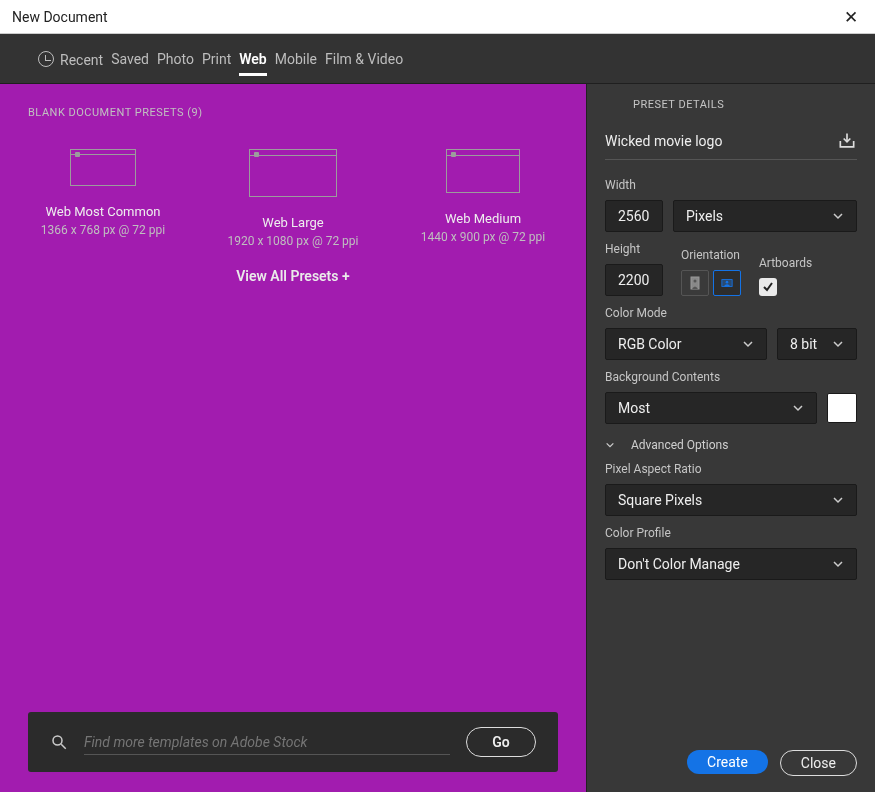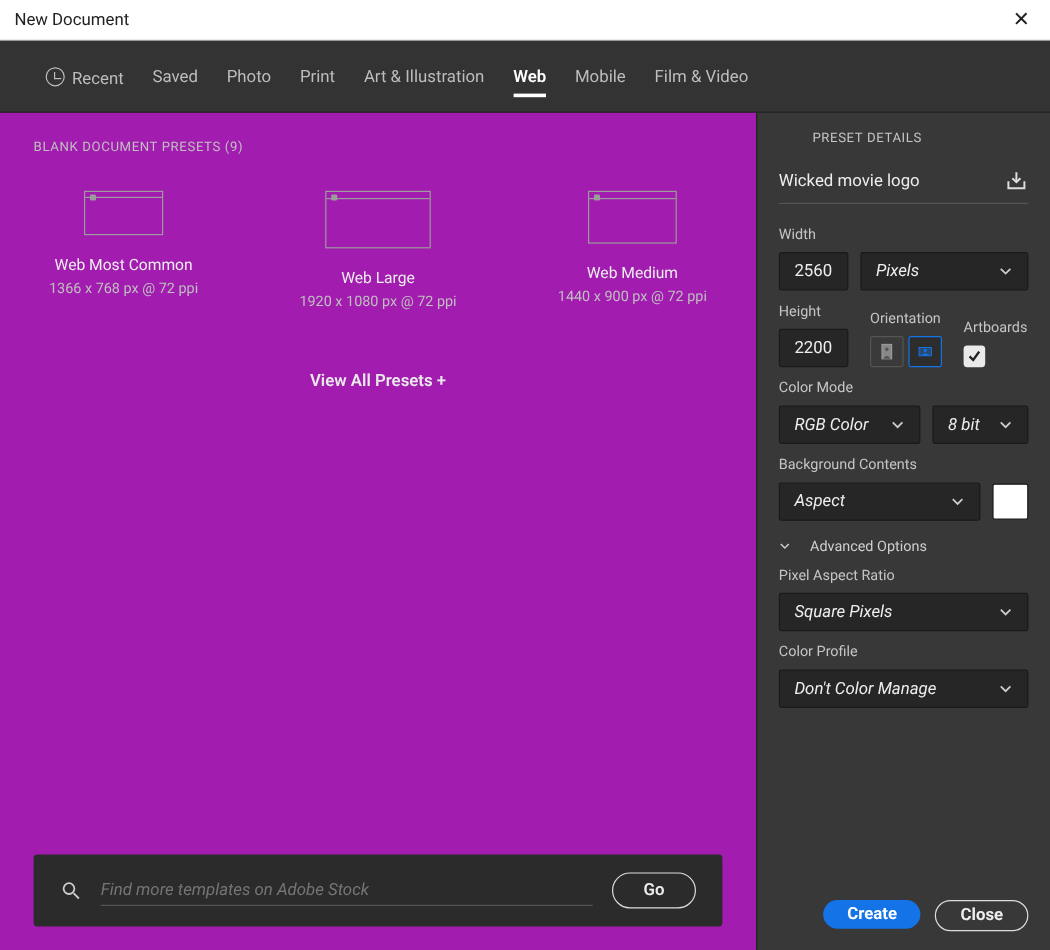--- a/index.html
+++ b/index.html
@@ -2,67 +2,67 @@
 <html><head>
 <meta charset="utf-8">
 <style>
   * { box-sizing: border-box; margin: 0; padding: 0; font-family: -apple-system, "Segoe UI", Roboto, Arial, sans-serif; }
   body { background: #fff; width: 875px; height: 792px; overflow: hidden; }
   .window { width: 875px; height: 792px; display: flex; flex-direction: column; }
   .titlebar { background: #fff; height: 34px; display: flex; align-items: center; justify-content: space-between; padding: 0 12px; border-bottom: 1px solid #ccc; color: #222; font-size: 14px; }
   .close-x { font-size: 17px; color: #222; cursor: default; width: 24px; height: 24px; display:flex; align-items:center; justify-content:center;}
   .app { flex: 1; display: flex; flex-direction: column; background: #333333; color: #ddd; }
   
-  .tabs { height: 60px; display: flex; align-items: center; gap: 24px; padding: 0 38px; border-bottom: 1px solid #1f1f1f; background:#333; }
+  .tabs { height: 50px; display: flex; align-items: center; gap: 8px; padding: 0 38px; border-bottom: 1px solid #1f1f1f; background:#333; }
   .tab { font-size: 14px; color: #bdbdbd; position: relative; padding: 14px 0; }
   .tab.active { color: #fff; font-weight: 600; }
   .tab.active::after { content:""; position:absolute; left:0; right:0; bottom:5px; height:3px; background:#fff; }
   .recent-icon { display:inline-flex; width:16px; height:16px; border:1.5px solid #bdbdbd; border-radius:50%; align-items:center; justify-content:center; margin-right:6px; position:relative; top:2px;}
   .recent-icon::after { content:""; position:absolute; width:5px; height:5px; border-left:1.5px solid #bdbdbd; border-bottom:1.5px solid #bdbdbd; top:3px; left:6px; }
   
   .main { flex:1; display:flex; }
   .left { flex: 1; background:#a21caf; padding: 22px 28px 20px 28px; display:flex; flex-direction:column; justify-content:space-between;}
   .right { width: 300px; background:#383838; border-left:1px solid #222; padding:14px 18px 16px 18px; display:flex; flex-direction:column; gap:10px; font-size:12px; color:#cfcfcf;}
   
   .presets-header { font-size:11px; letter-spacing:0.5px; color:#c0c0c0; margin-bottom:30px;}
-  .presets-row { display:flex; gap:62px; margin-bottom:52px; }
+  .presets-row { display:flex; gap:40px; margin-bottom:20px; }
   .preset { width:150px; text-align:center; }
   .preset-tile { margin:0 auto 18px; border:1px solid #9c9c9c; background:transparent; position:relative; }
   .preset-tile .bar { position:absolute; top:0; left:0; right:0; height:14%; border-bottom:1px solid #9c9c9c; }
   .preset-tile .dot { position:absolute; top:2px; left:4px; width:5px; height:5px; background:#9c9c9c; border-radius:1px;}
   .preset-name { font-size:13px; color:#eee; margin-bottom:4px;}
   .preset-dims { font-size:12px; color:#bfbfbf;}
   .view-all { text-align:center; font-size:14px; color:#eaeaea; font-weight:600;}
   
   .search-bar { background:#2b2b2b; height:60px; display:flex; align-items:center; padding:0 22px; gap:16px; border-radius:3px;}
   .search-icon { width:18px; height:18px; }
   .search-input { flex:1; background:transparent; border:none; border-bottom:1px solid #555; color:#bbb; font-size:14px; font-style:italic; padding:4px 0; outline:none;}
   .go-btn { width:70px; height:30px; border:1.5px solid #ddd; border-radius:16px; color:#eee; background:transparent; font-size:14px; display:flex; align-items:center; justify-content:center; font-weight:600;}
   
   .section-title { font-size:11px; letter-spacing:0.5px; color:#c5c5c5; margin-bottom:6px;padding-left:28px;}
   .name-row { display:flex; align-items:center; justify-content:space-between; border-bottom:1px solid #555; padding:4px 0 8px 0; margin-bottom:8px;}
   .doc-name { font-size:14px; color:#eee; flex:1;}
   .save-icon { width:20px; height:20px; }
   .label { font-size:12px; color:#c5c5c5; margin-bottom:4px;}
   .row { display:flex; gap:10px; align-items:center;}
   .num-input { background:#262626; border:1px solid #1a1a1a; color:#eee; font-size:14px; padding:7px 12px; width:58px; text-align:left; border-radius:2px;}
-  .select { background:#262626; border:1px solid #1a1a1a; color:#eee; font-size:14px; padding:7px 12px; flex:1; display:flex; align-items:center; justify-content:space-between; border-radius:2px;font-style:italic;}
+  .select { background:#262626; border:1px solid #1a1a1a; color:#eee; font-size:14px; padding:7px 12px; flex:1; display:flex; align-items:center; justify-content:space-between; border-radius:2px;}
   .chev { width:12px;}
   .field-block { display:flex; flex-direction:column; gap:4px;}
   .cols { display:flex; gap:18px; align-items:flex-end;}
   .orient-row { display:flex; gap:4px;}
   .orient-btn { width:28px; height:26px; background:#3a3a3a; border:1px solid #555; display:flex; align-items:center; justify-content:center; border-radius:2px;}
   .orient-btn.active { border:1px solid #1473e6; background:#2d2d2d;}
   .orient-glyph { width:12px; height:14px; }
   .checkbox { width:18px; height:18px; background:#eaeaea; border-radius:3px; display:flex; align-items:center; justify-content:center; }
   .check-mark { width:12px; height:12px; }
   .swatch { width:30px; height:30px; background:#fff; border:1px solid #1a1a1a; border-radius:2px;}
   .adv-row { display:flex; align-items:center; gap:16px; margin-top:4px;}
   .footer-buttons { margin-top:auto; display:flex; gap:12px; justify-content:flex-end; padding-top:14px;}
-  .btn { height:16px; border-radius:16px; font-size:14px; font-weight:700; display:flex; align-items:center; justify-content:center; padding:12px 20px;}
+  .btn { height:16px; border-radius:16px; font-size:14px; font-weight:400; display:flex; align-items:center; justify-content:center; padding:12px 20px;}
   .btn-primary { background:#1473e6; color:#fff; border:none;}
   .btn-secondary { background:transparent; border:1.5px solid #ddd; color:#eee;}
   svg { display:block;}
 </style>
 </head>
 <body>
 
 <div class="window">
 
   <div class="titlebar">
@@ -72,21 +72,20 @@
 
   <div class="app">
 
     <div class="tabs">
       <div class="tab">
         <span class="recent-icon"></span><span>Recent</span>
       </div>
       <div class="tab"><span>Saved</span></div>
       <div class="tab"><span>Photo</span></div>
       <div class="tab"><span>Print</span></div>
-      <div class="tab"><span>Art &amp; Illustration</span></div>
       <div class="tab active"><span>Web</span></div>
       <div class="tab"><span>Mobile</span></div>
       <div class="tab"><span>Film &amp; Video</span></div>
     </div>
 
     <div class="main">
 
       <div class="left">
         <div>
           <div class="presets-header">BLANK DOCUMENT PRESETS (9)</div>
@@ -203,21 +202,21 @@
                   <path d="M2 4 l4 4 l4 -4" stroke="#ccc" stroke-width="1.5" fill="none"></path>
                 </svg>
             </div>
           </div>
         </div>
 
         <div class="field-block">
           <div class="label">Background Contents</div>
           <div class="row">
             <div class="select" style="flex:1">
-              <span>Aspect</span>
+              <span>Most</span>
               <svg class="chev" viewBox="0 0 12 12">
                   <path d="M2 4 l4 4 l4 -4" stroke="#ccc" stroke-width="1.5" fill="none"></path>
                 </svg>
             </div>
             <div class="swatch"></div>
           </div>
         </div>
 
         <div class="adv-row">
           <svg class="chev" viewBox="0 0 12 12" style="width:10px">

